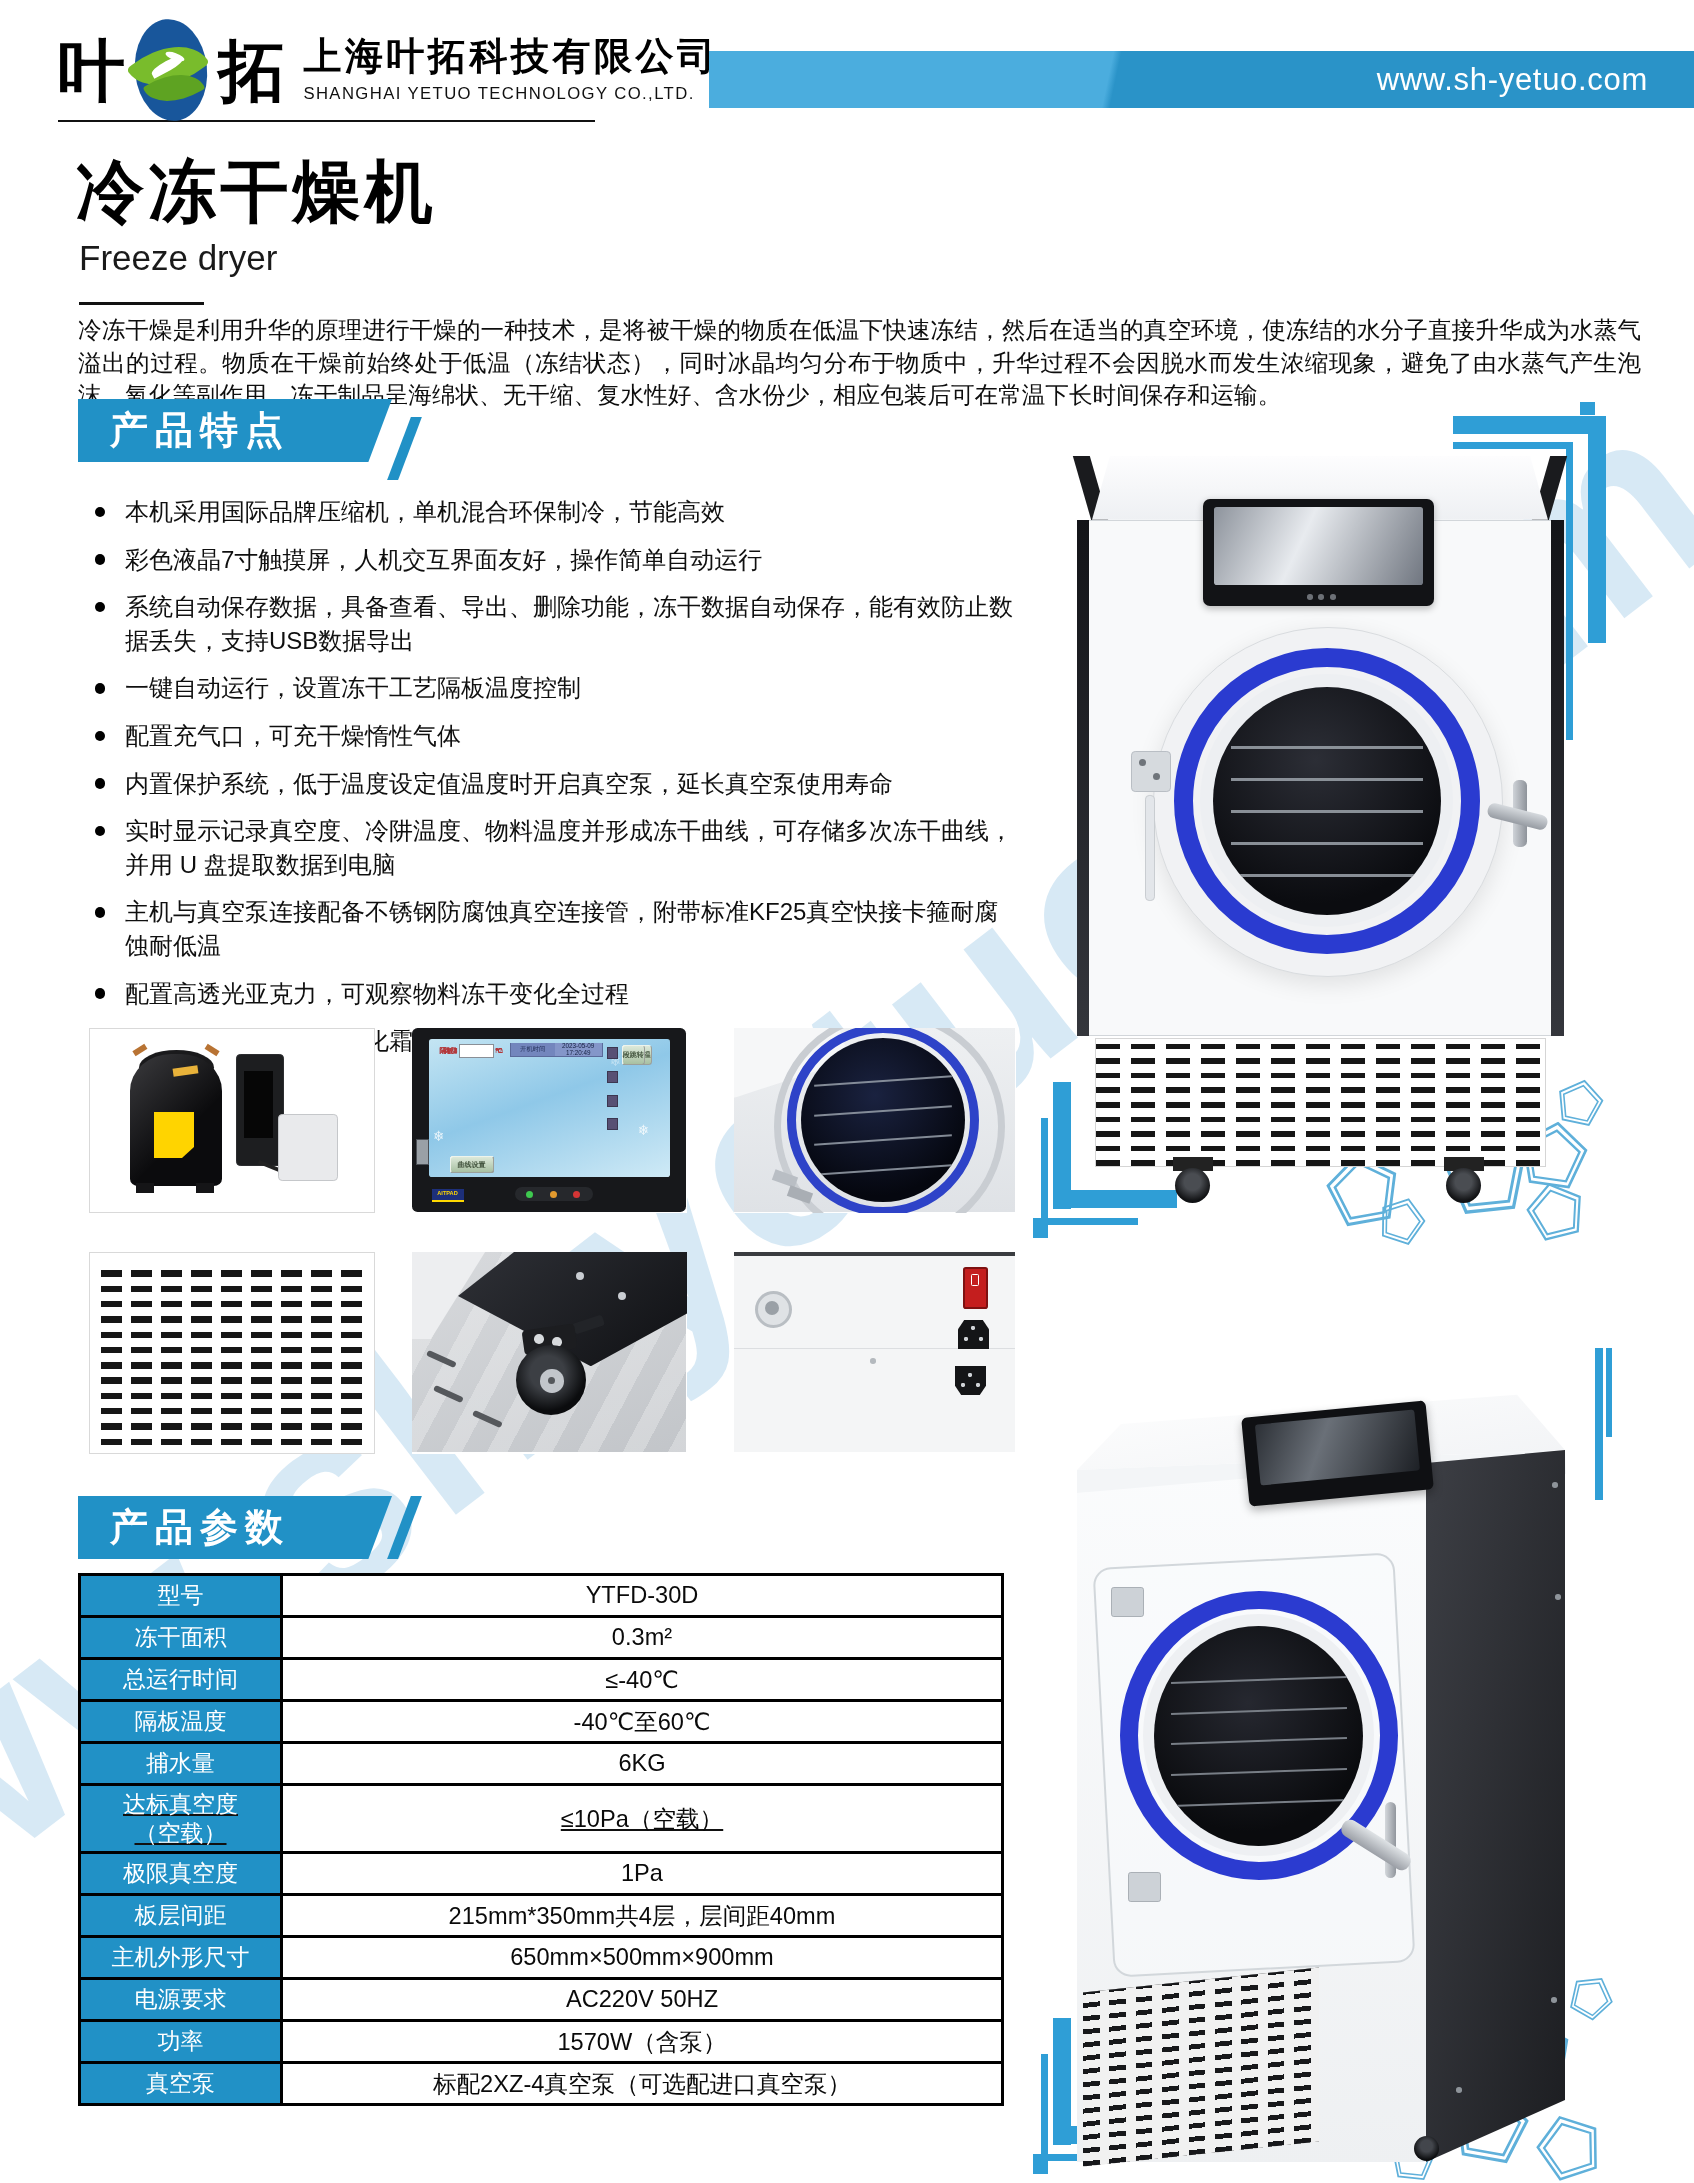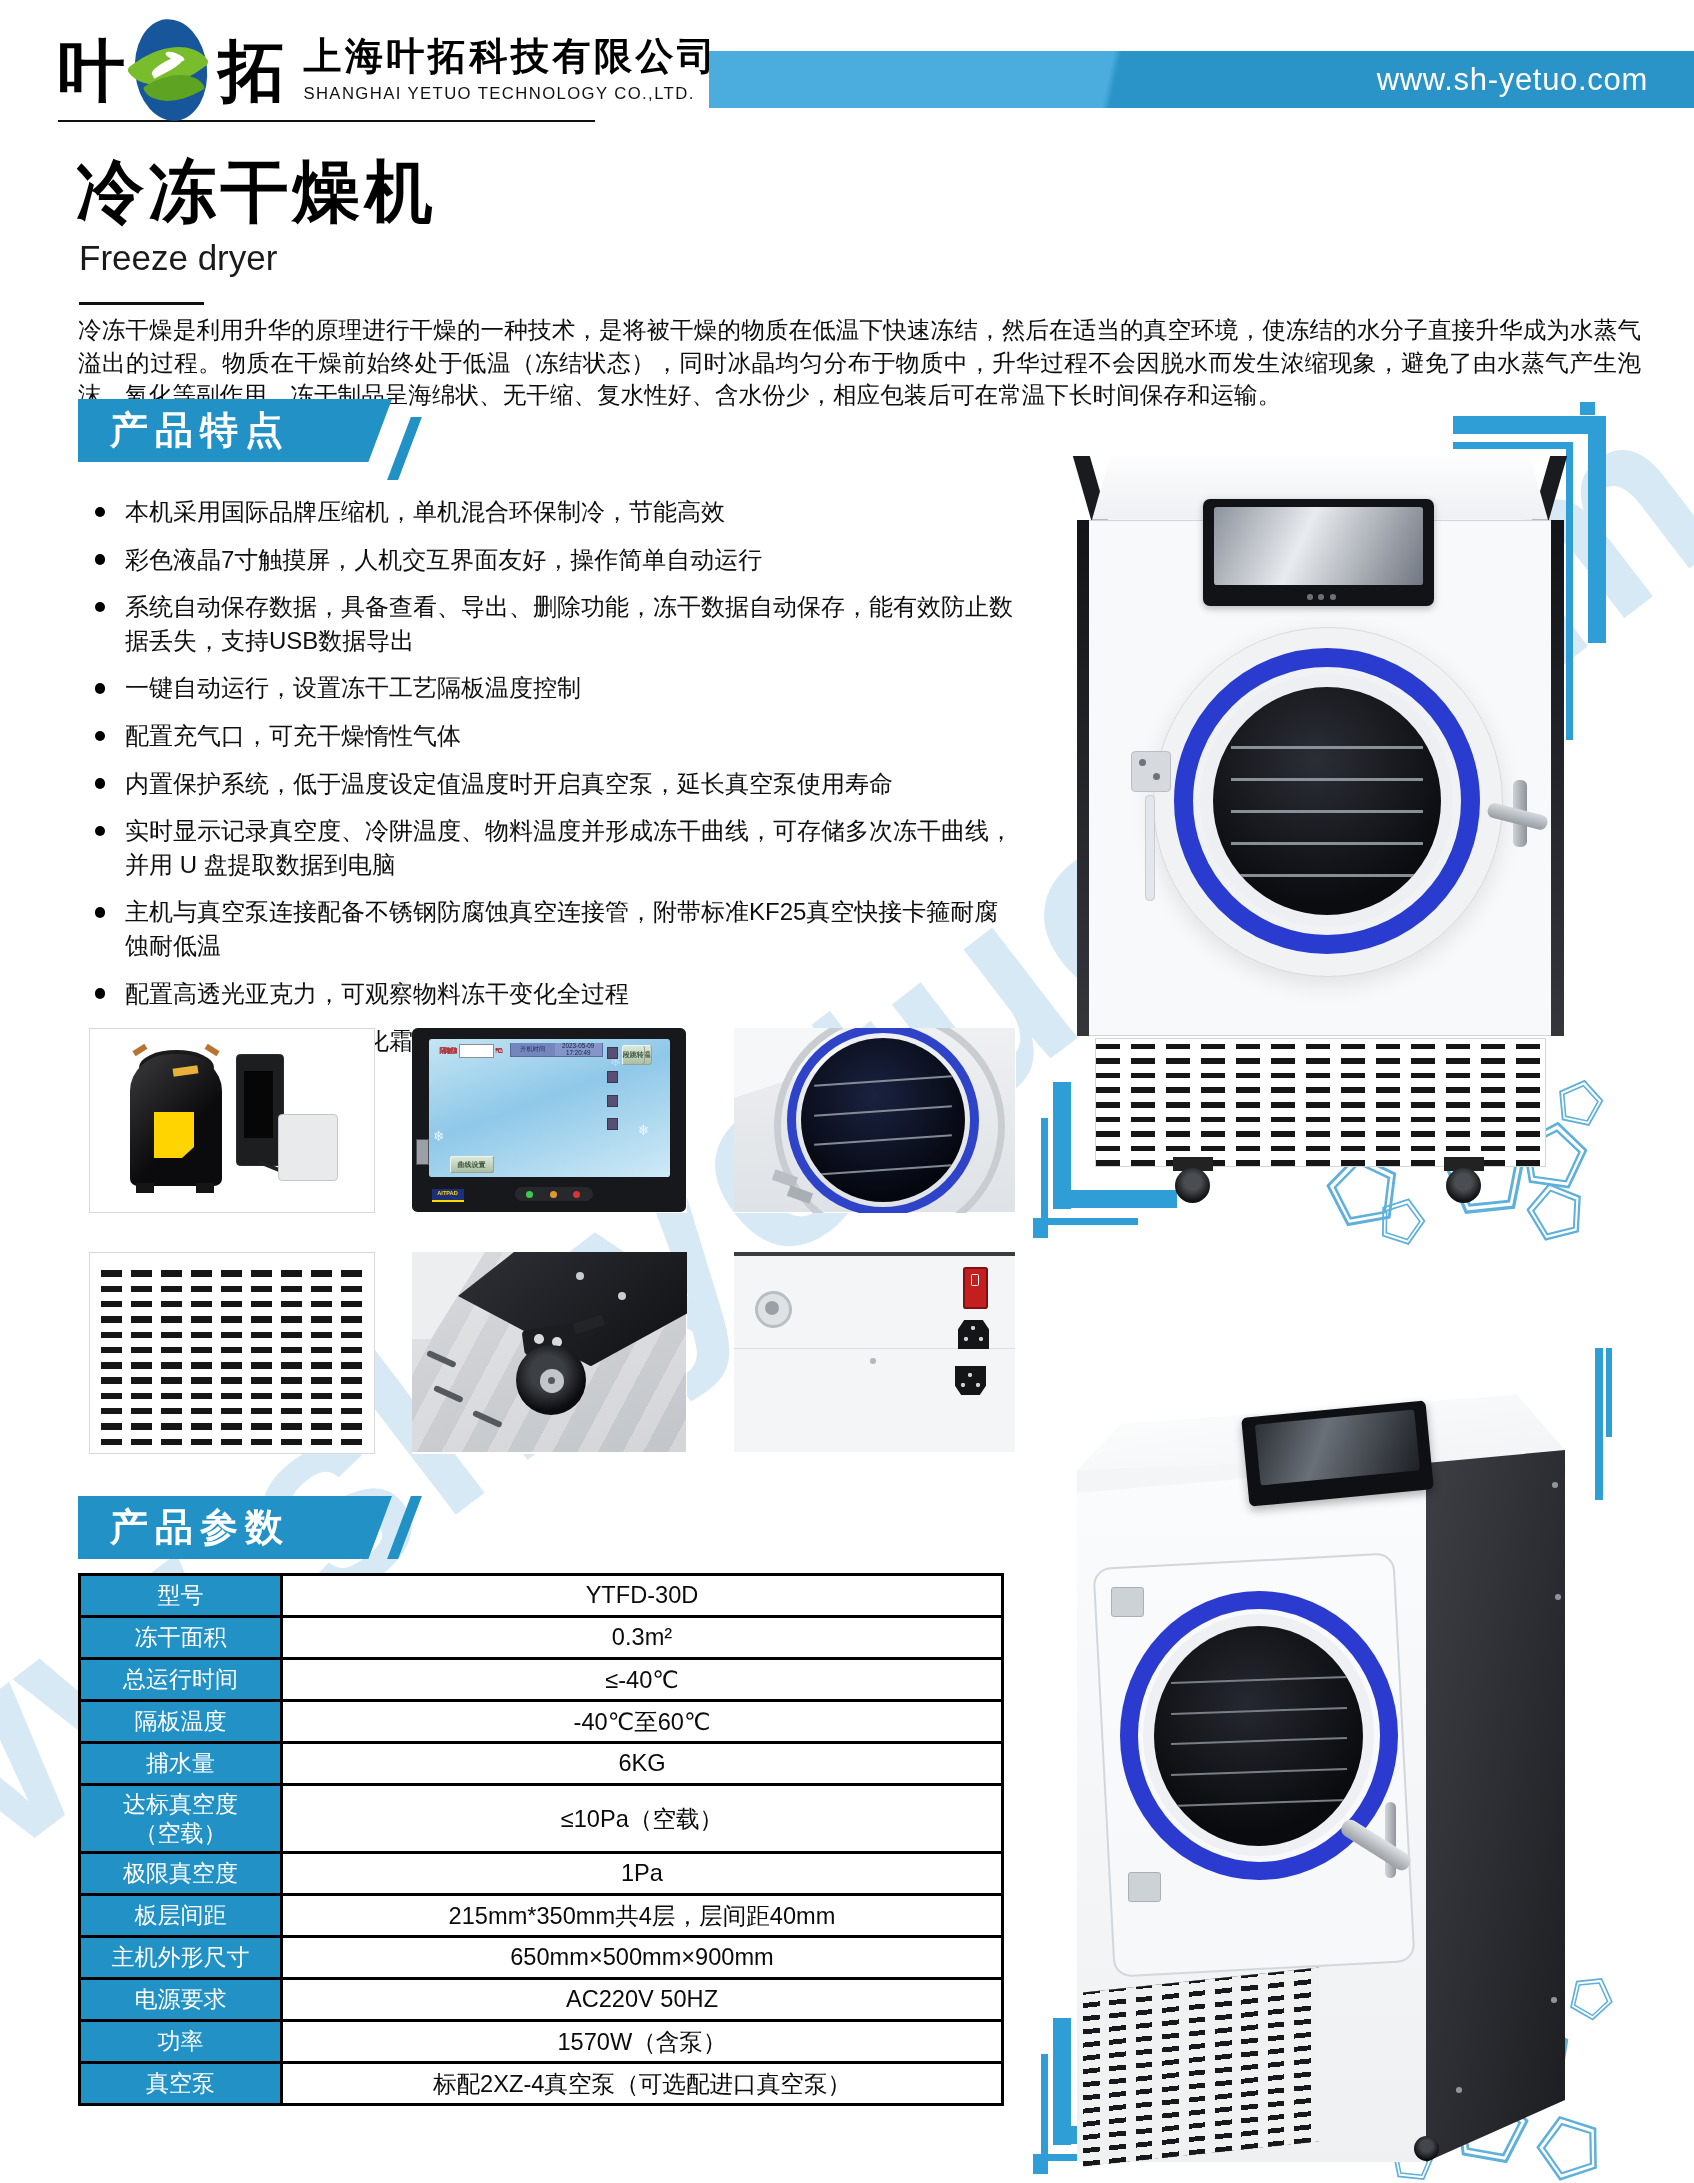--- a/index.html
+++ b/index.html
@@ -218,21 +218,21 @@
   .m2-caster{left:375px;top:751px;width:25px;height:25px;border-radius:50%;
     background:radial-gradient(circle at 50% 40%,#43464c 0 30%,#0c0d0f 70%);}
 
   
   .spec{position:absolute;left:78px;top:1573px;border-collapse:collapse;z-index:2;}
   .spec td{border:3.5px solid #000;padding:0;margin-top:20px;}
   .spec td.t-label{width:199px;background:#2191c6;color:#fff;font-size:23px;text-align:center;
     white-space:pre-line;line-height:1.25;}
   .spec td.t-value{width:718px;font-size:23.6px;text-align:center;color:#0a0a0a;background:#fff;}
   .spec tr{height:42px;}
-  .spec tr.tall{height:68px;}
+  .spec tr.tall{height:68px;text-decoration:underline;}
 </style>
 </head>
 <body>
 
 <div class="page">
 
   <div class="watermark">www.sh-yetuo.com</div>
 
   <div class="logo-row">
     <span class="logo-char">叶</span>

